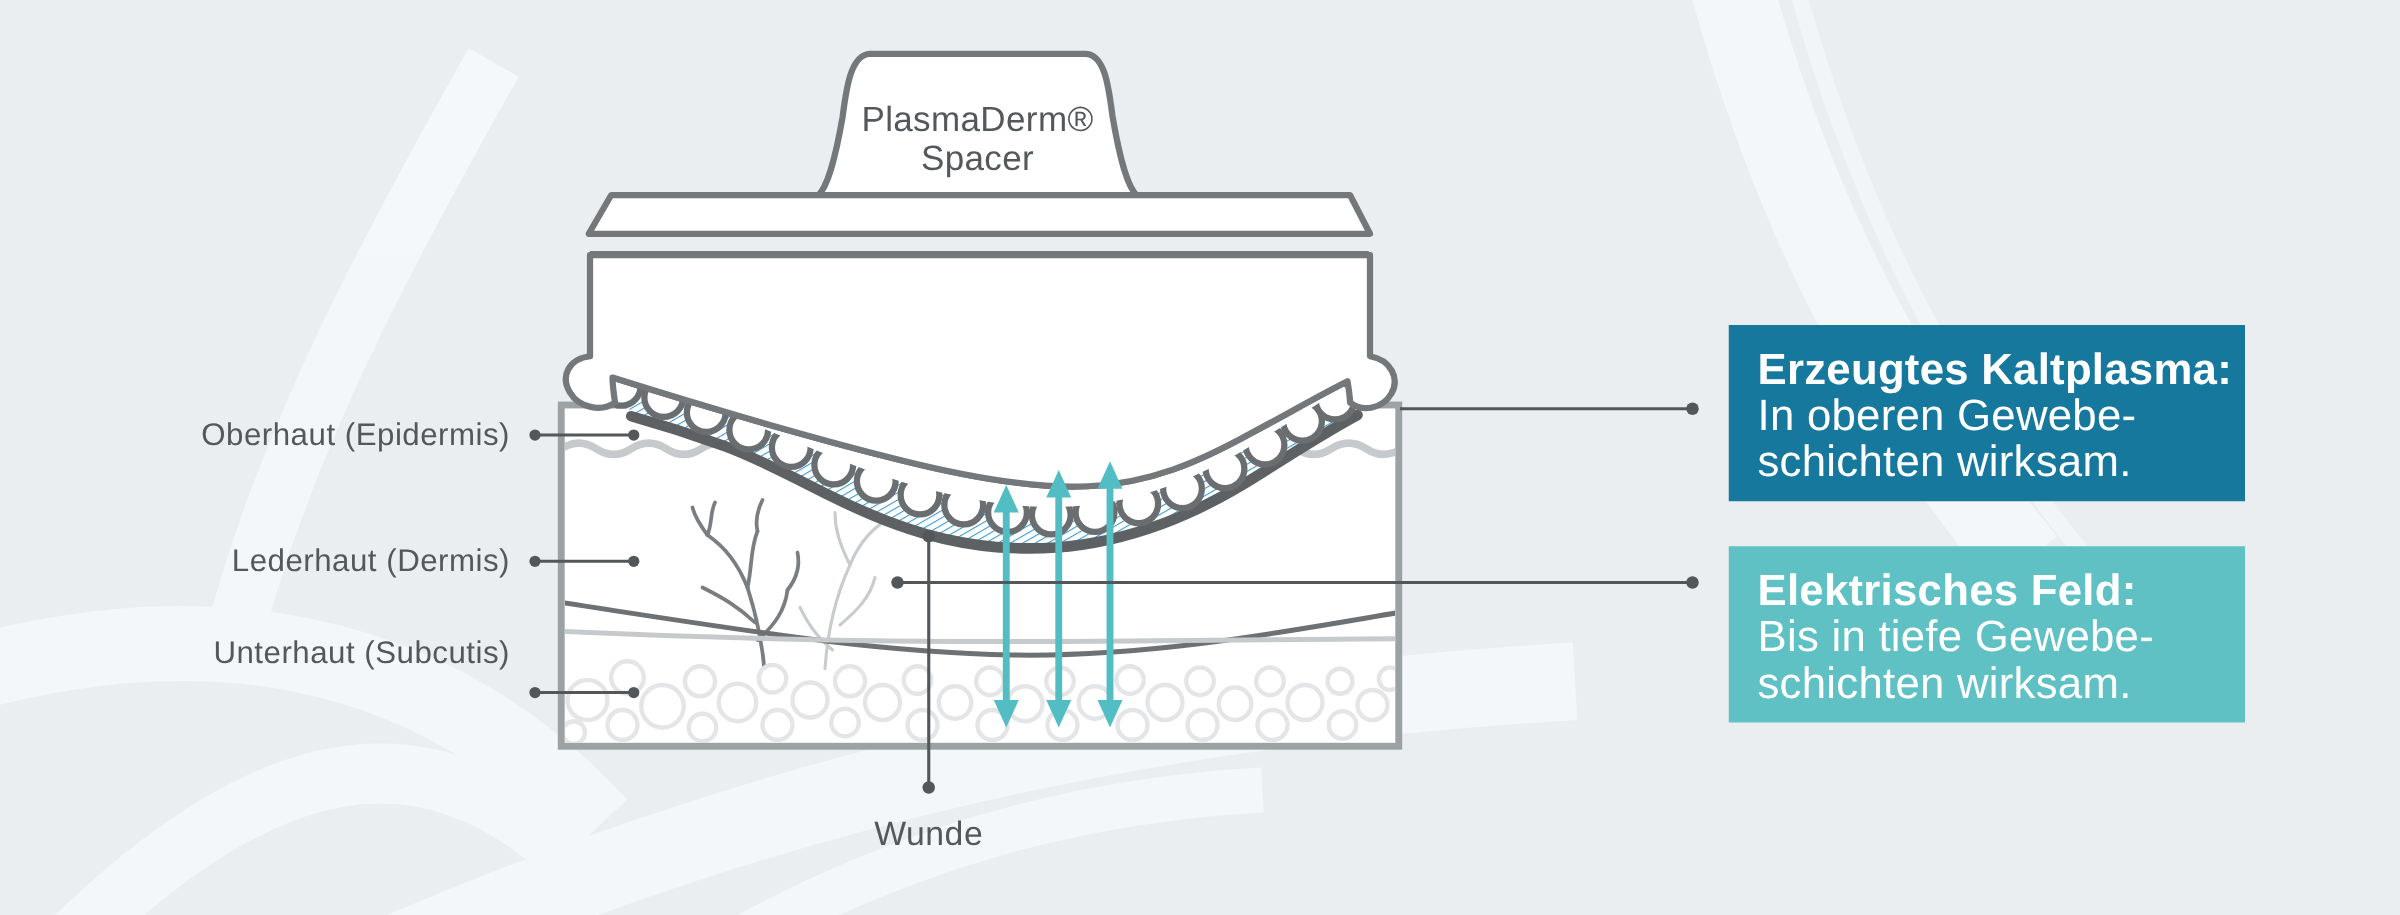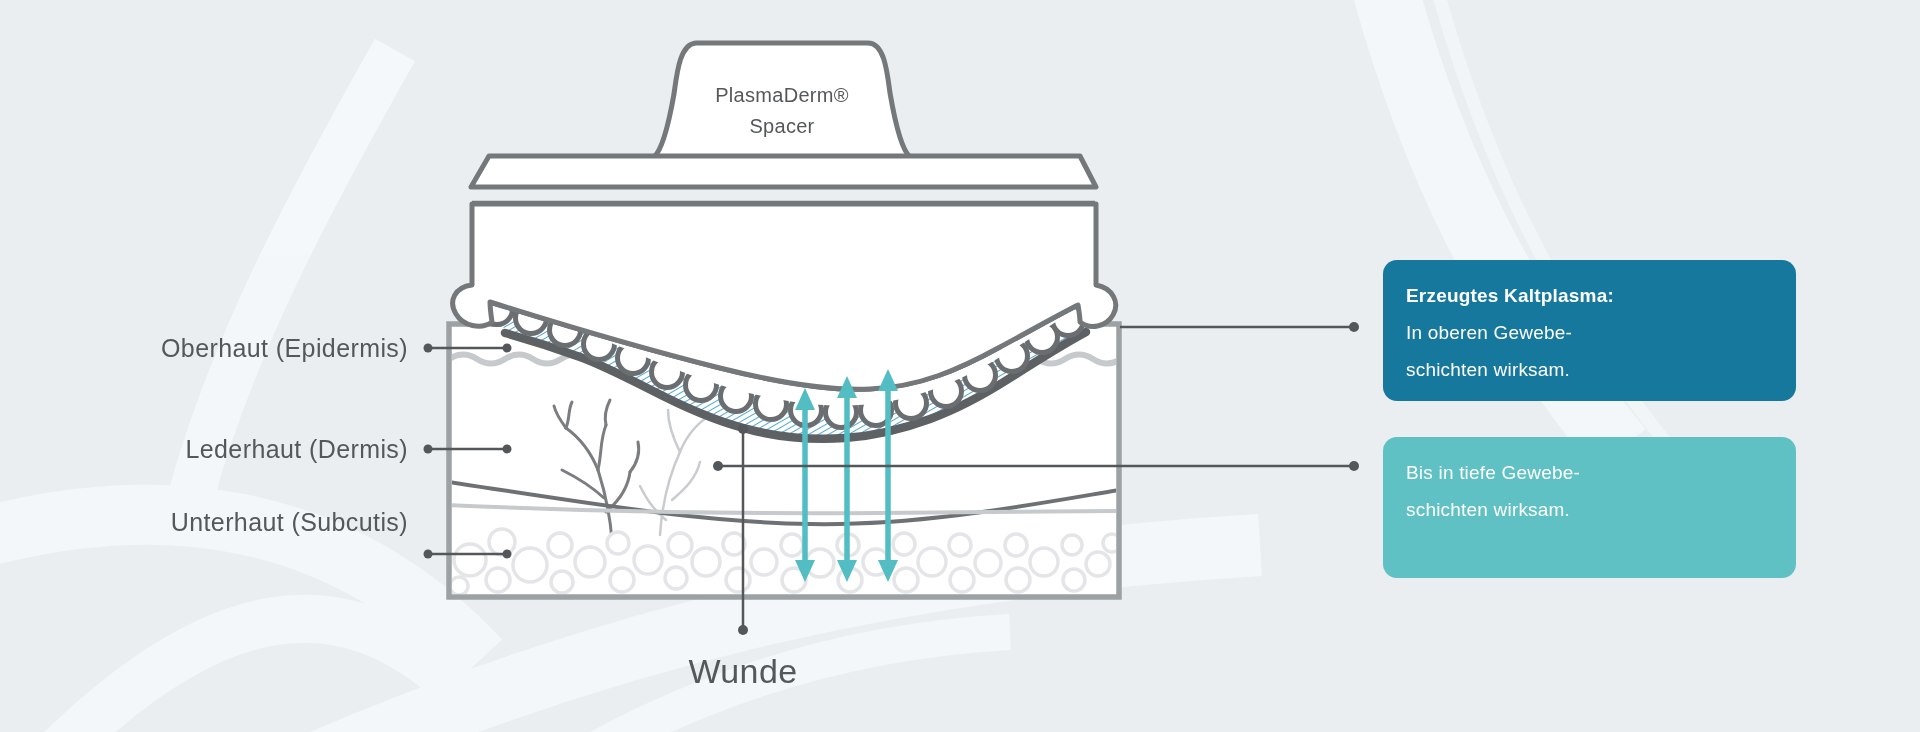--- a/index.html
+++ b/index.html
@@ -8,31 +8,31 @@
     background:#eaeef1;
     font-family:"Liberation Sans", sans-serif;
   }
   #stage{position:absolute;left:0;top:0;width:1920px;height:732px;}
   svg{position:absolute;left:0;top:0;}
   .skin-label{
     position:absolute;color:#54585b;font-size:25px;letter-spacing:.4px;
     white-space:nowrap;text-align:right;line-height:32px;
   }
   .wound-label{
-    position:absolute;color:#54585b;font-size:34px;letter-spacing:.4px;
+    position:absolute;color:#54585b;font-size:27px;letter-spacing:.4px;
     text-align:center;white-space:nowrap;
   }
   .device-label{
     position:absolute;left:632px;top:80px;width:300px;text-align:center;
-    color:#55585a;font-size:20px;line-height:31px;letter-spacing:.3px;
+    color:#55585a;font-size:28px;line-height:31px;letter-spacing:.3px;
   }
   .callout{
     position:absolute;left:1383px;width:413px;height:141px;box-sizing:border-box;
-    padding:17px 10px 0 23px;color:#ffffff;font-size:19px;line-height:37px;
-    letter-spacing:.2px;white-space:nowrap;border-radius:14px;
+    padding:17px 10px 0 23px;color:#ffffff;font-size:35px;line-height:37px;
+    letter-spacing:.2px;white-space:nowrap;
   }
   .callout .t{font-weight:bold;}
   .callout-plasma{top:260px;background:#17789e;}
   .callout-field{top:437px;background:#5fc1c3;}
 </style>
 </head>
 <body>
 
 <div id="stage">
 
@@ -226,17 +226,18 @@
 <div class="skin-label" style="right:1512px;top:506px;">Unterhaut (Subcutis)</div>
 
 <div class="wound-label" style="left:643px;top:652px;width:200px;">Wunde</div>
 
 <div class="callout callout-plasma">
   <div class="t">Erzeugtes Kaltplasma:</div>
   <div>In oberen Gewebe-</div>
   <div>schichten wirksam.</div>
 </div>
 <div class="callout callout-field">
+  <div class="t">Elektrisches Feld:</div>
   <div>Bis in tiefe Gewebe-</div>
   <div>schichten wirksam.</div>
 </div>
 
 </div>
 
 </body></html>

